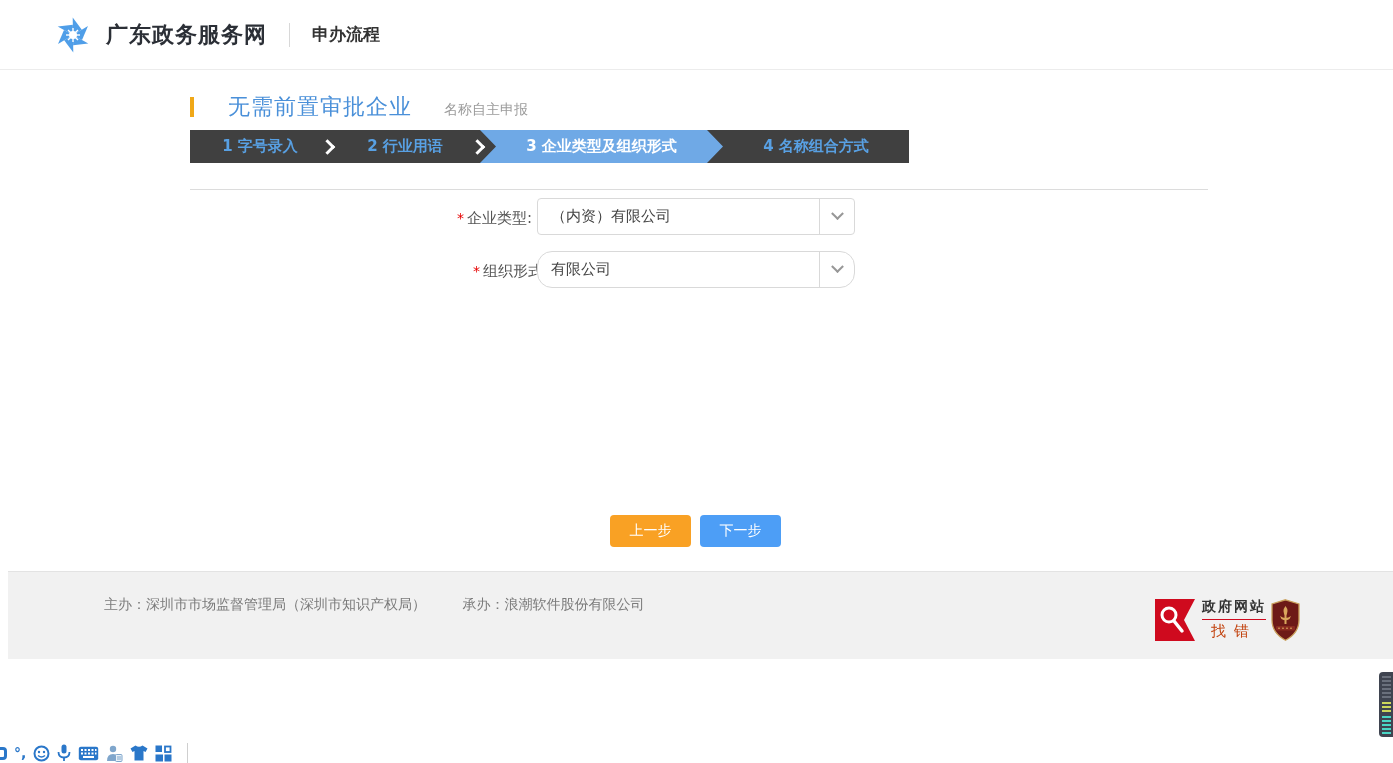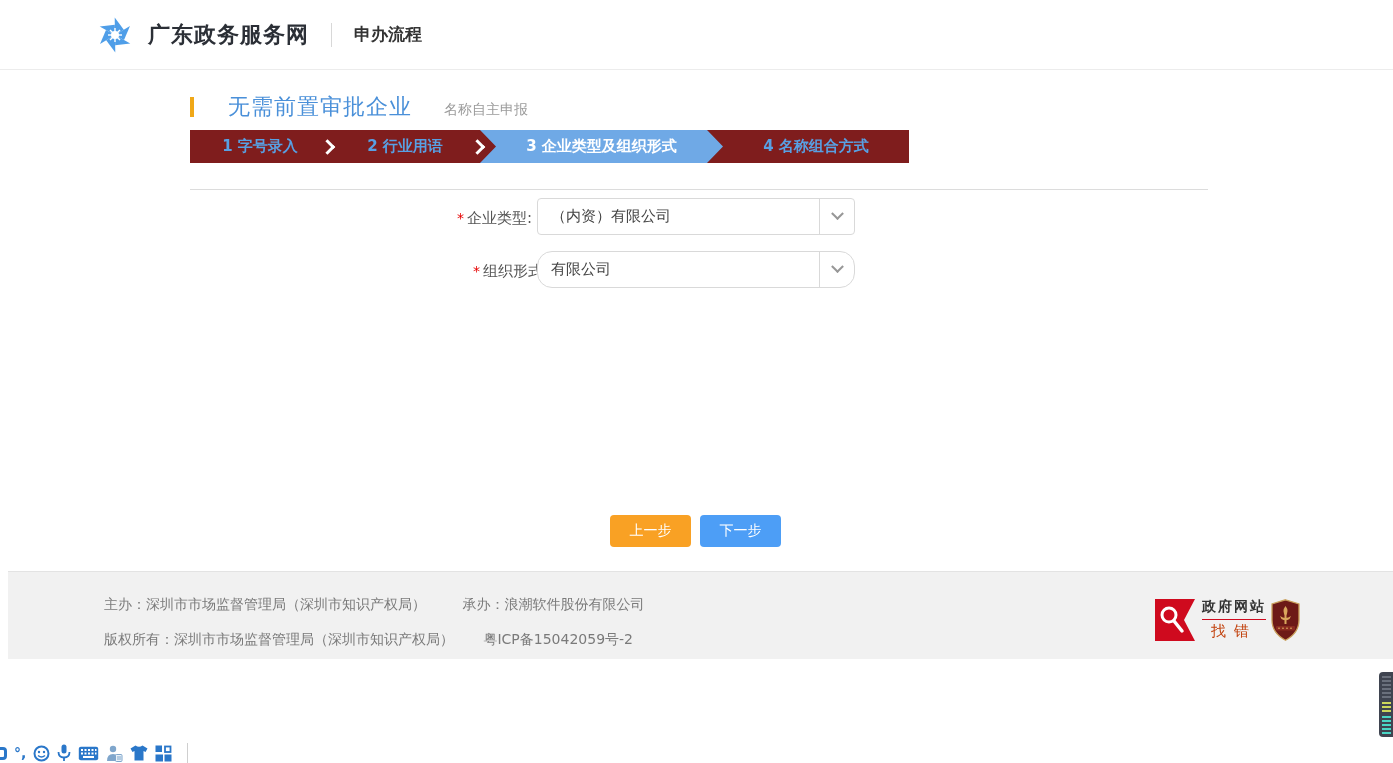--- a/index.html
+++ b/index.html
@@ -2,35 +2,35 @@
 <html><head>
 <meta charset="utf-8">
 <style>
   * { margin:0; padding:0; box-sizing:border-box; }
   html,body { width:1393px; height:763px; overflow:hidden; background:#fff;
               font-family:"DejaVu Sans","Liberation Sans",sans-serif; }
   .page { position:relative; width:1393px; height:763px; background:#fff; }
 
   
   .header { position:absolute; left:0; top:0; width:100%; height:70px; background:#fff;
-            border-bottom:1px solid #ececec; display:flex; align-items:center; padding-left:94px; }
+            border-bottom:1px solid #ececec; display:flex; align-items:center; padding-left:52px; }
   .logo { width:42px; height:42px; margin-right:12px; display:flex; align-items:center; }
   .brand { font-size:22px; font-weight:bold; color:#2b2f36; letter-spacing:1px; }
   .hdr-divider { width:1px; height:24px; background:#d8d8d8; margin:0 22px; }
   .hdr-nav { font-size:17px; font-weight:bold; color:#333; cursor:pointer; }
 
   
   .title-row { position:absolute; left:190px; top:92px; display:flex; align-items:baseline;gap:24px; }
   .accent-bar { width:4px; height:20px; background:#f0a818; margin-right:10px; align-self:center; }
   .page-title { font-size:22px; font-weight:400; color:#4a90d9; letter-spacing:1px; }
   .page-subtitle { font-size:14px; color:#9b9b9b; margin-left:8px; }
 
   
   .steps { position:absolute; left:190px; top:130px; width:719px; height:33px;
-           background:#7f1d1d; display:flex; }
+           background:#404040; display:flex; }
   .step { position:relative; display:flex; align-items:center; justify-content:center;
           font-size:15px; font-weight:bold; color:#58a0e3; cursor:pointer; }
   .step-1 { width:140px; } .step-2 { width:150px;text-align:right; } .step-3 { width:243px; } .step-4 { width:186px; }
   .step .sep { position:absolute; right:-3px; top:50%; width:11px; height:11px;
                border-top:3px solid #fff; border-right:3px solid #fff;
                transform:translateY(-50%) rotate(45deg); z-index:1; }
   .step.active { background:#6fa9e6; color:#fff; z-index:2;
                  clip-path:polygon(0 0, calc(100% - 16px) 0, 100% 50%, calc(100% - 16px) 100%, 0 100%, 16px 50%); }
 
   .content-divider { position:absolute; left:190px; top:189px; width:1018px; height:1px; background:#dcdcdc; }
@@ -160,24 +160,20 @@
   </div>
 
   <button class="btn btn-prev">上一步</button>
   <button class="btn btn-next">下一步</button>
 
   <div class="footer">
     <div class="f-line f-line-1">
       <span>主办：深圳市市场监督管理局（深圳市知识产权局）</span>
       <span class="gap-lg">承办：浪潮软件股份有限公司</span>
     </div>
-    <div class="f-line f-line-2">
-      <span>版权所有：深圳市市场监督管理局（深圳市知识产权局）</span>
-      <span class="gap-sm">粤ICP备15042059号-2</span>
-    </div>
 
     <div class="badge-finderr">
       <svg width="40" height="42" viewBox="0 0 40 42">
         <path d="M0 0 H40 L29 21 L40 42 H0 Z" fill="#cf0a1e"></path>
         <circle cx="14" cy="16" r="7" fill="none" stroke="#fff" stroke-width="3"></circle>
         <line x1="19" y1="22" x2="27" y2="32" stroke="#fff" stroke-width="3.5" stroke-linecap="round"></line>
       </svg>
       <span class="badge-text">
         <div class="badge-title">政府网站</div>
         <div class="badge-sub">找错</div>

